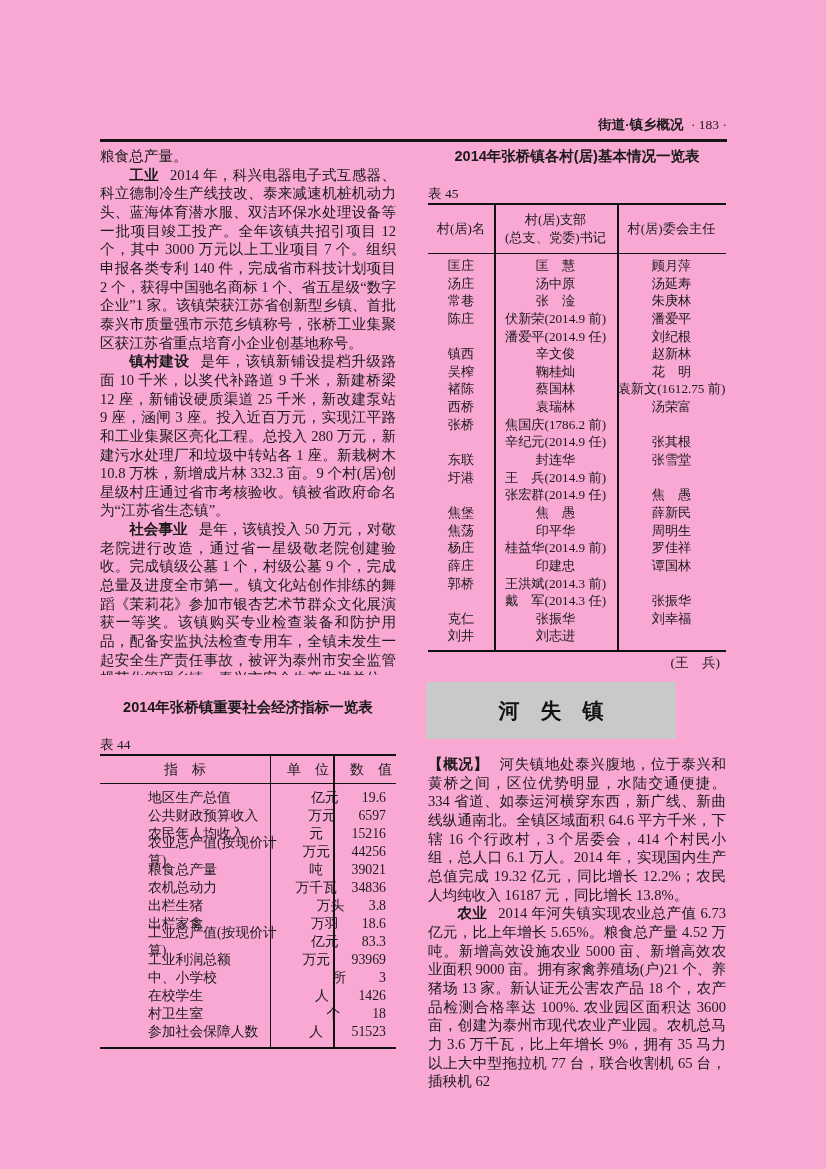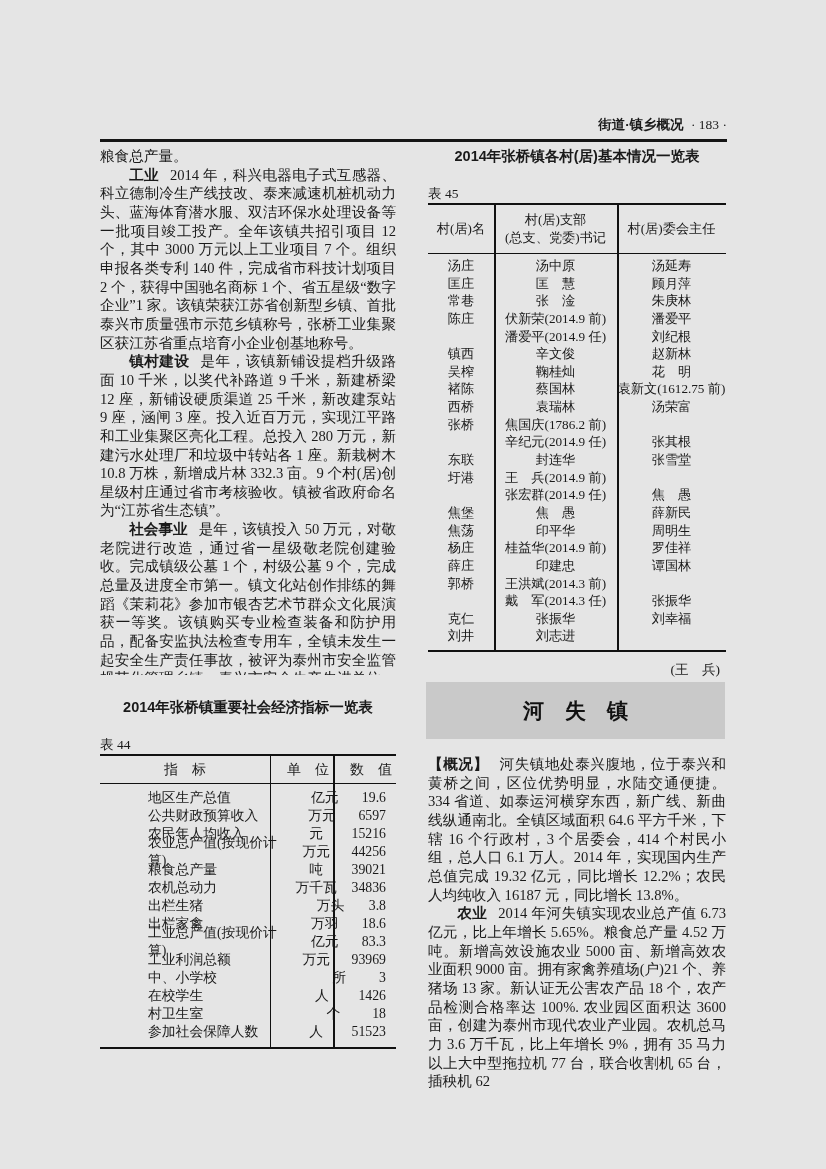--- a/index.html
+++ b/index.html
@@ -1,19 +1,19 @@
 <!DOCTYPE html>
 <html><head>
 <meta charset="utf-8">
 <style>
   html,body{margin:0;padding:0;background:#fff;}
   .page{
     position:relative;
     width:826px;height:1169px;
-    background:#e5e5e5;
+    background:#f9a8d4;
     overflow:hidden;
     font-family:"Liberation Serif","DejaVu Serif",serif;
     color:#1a1a1a;
   }
   
   .page-header{
     position:absolute;top:116px;left:100px;width:627px;
     text-align:right;font-size:13.5px;white-space:nowrap;
   }
   .page-header .sec{font-family:"Liberation Sans","DejaVu Sans",sans-serif;font-weight:bold;}
@@ -58,25 +58,25 @@
   .t45-head .h2{width:123px;text-align:center;line-height:18px;}
   .t45-head .h3{flex:1;text-align:center;}
   .t45-body{padding:3px 0 5px;font-size:13.2px;}
   .t45-row{display:flex;align-items:flex-start;}
   .t45-row .c1{width:66px;text-align:center;}
   .t45-row .c2{width:123px;text-align:center;}
   .t45-row .c3{flex:1;text-align:center;}
   .t45-row .tline{height:17.65px;line-height:17.65px;white-space:nowrap;}
   .t45-vl1{left:66px;width:1.6px;}
   .t45-vl2{left:189px;width:1.6px;}
-  .byline{margin-top:9px;text-align:right;padding-right:6px;font-size:13.5px;}
+  .byline{margin-top:2px;text-align:right;padding-right:6px;font-size:13.5px;}
 
   
   .section-box{
-    position:absolute;top:682px;left:426px;width:299px;height:57px;
+    position:absolute;top:682px;left:426px;width:250px;height:57px;
     background:#c9c9c9;display:flex;align-items:center;justify-content:center;
     font-family:"Liberation Sans","DejaVu Sans",sans-serif;
     font-weight:bold;font-size:21px;color:#111;
   }
 </style>
 </head>
 <body>
 
 <div class="page">
 
@@ -189,38 +189,38 @@
         <div class="h1">村(居)名</div>
         <div class="h2">
           <div>村(居)支部</div>
           <div>(总支、党委)书记</div>
         </div>
         <div class="h3">村(居)委会主任</div>
       </div>
       <div class="t45-body">
           <div class="t45-row">
             <div class="c1">
+              <div class="tline">匡庄</div>
+            </div>
+            <div class="c2">
+              <div class="tline">匡　慧</div>
+            </div>
+            <div class="c3">
+              <div class="tline">顾月萍</div>
+            </div>
+          </div>
+          <div class="t45-row">
+            <div class="c1">
               <div class="tline">汤庄</div>
             </div>
             <div class="c2">
               <div class="tline">汤中原</div>
             </div>
             <div class="c3">
               <div class="tline">汤延寿</div>
-            </div>
-          </div>
-          <div class="t45-row">
-            <div class="c1">
-              <div class="tline">匡庄</div>
-            </div>
-            <div class="c2">
-              <div class="tline">匡　慧</div>
-            </div>
-            <div class="c3">
-              <div class="tline">顾月萍</div>
             </div>
           </div>
           <div class="t45-row">
             <div class="c1">
               <div class="tline">常巷</div>
             </div>
             <div class="c2">
               <div class="tline">张　淦</div>
             </div>
             <div class="c3">

